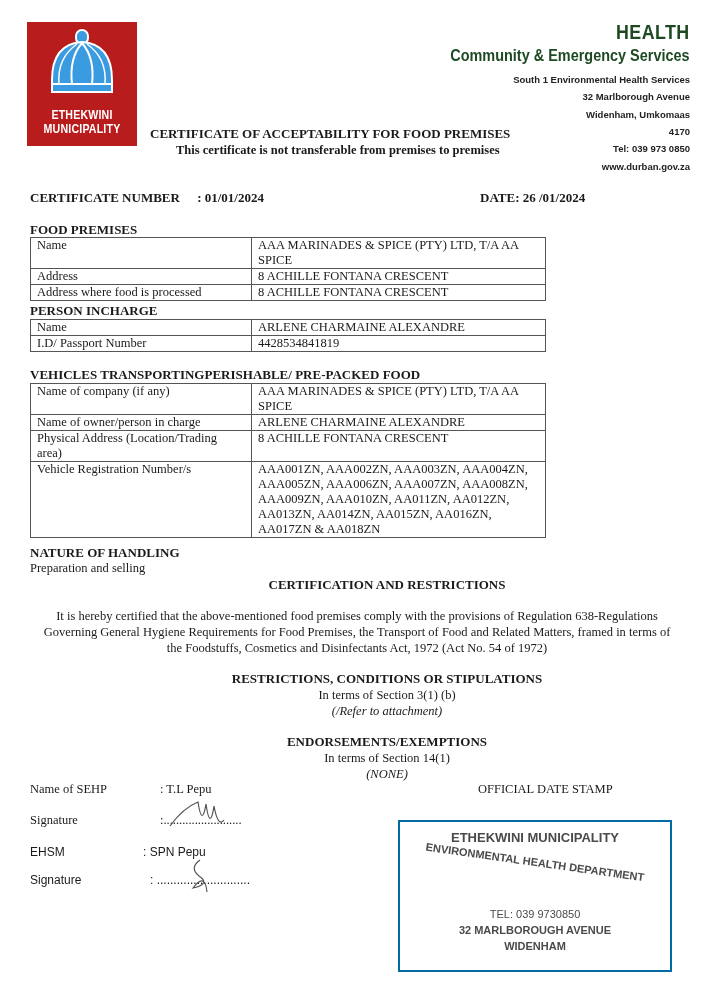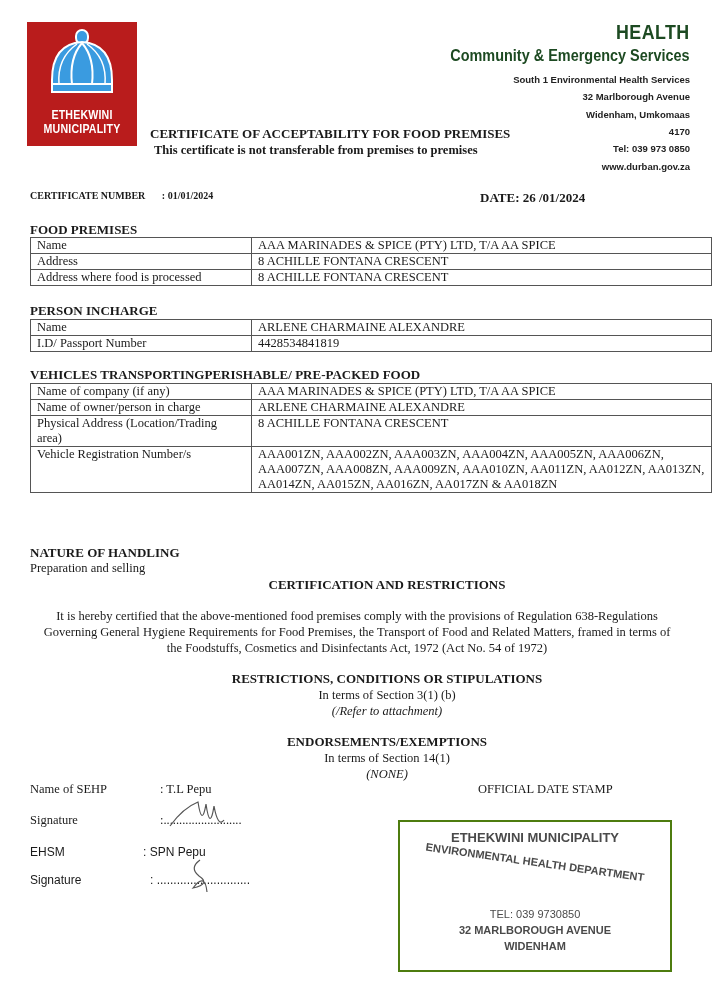--- a/index.html
+++ b/index.html
@@ -9,34 +9,34 @@
   .logo { left: 27px; top: 22px; width: 110px; height: 124px; background: #b91c1c; }
   .logo svg { position: absolute; left: 20px; top: 6px; }
   .logo-text { position: absolute; left: 0; width: 110px; text-align: center;
                font-family: "Liberation Sans", sans-serif; font-weight: bold; color: #fff;
                font-size: 12.5px; line-height: 14px; letter-spacing: 0.2px; transform: scaleX(0.85); }
   .hdr-right { right: 24px; text-align: right; font-family: "Liberation Sans", sans-serif; }
   .health { top: 20px; font-size: 21px; font-weight: bold; color: #1d4a22; letter-spacing: 0.5px; transform: scaleX(0.85); transform-origin: right; }
   .ces { top: 46px; font-size: 17px; font-weight: bold; color: #1d4a22; transform: scaleX(0.85); transform-origin: right; white-space: nowrap; }
   .addr { font-size: 9.5px; font-weight: bold; color: #222; white-space: nowrap; }
   .title { left: 150px; top: 126px; font-size: 13px; font-weight: bold; white-space: nowrap; }
-  .subtitle { left: 154px; top: 143px; font-size: 12.5px; font-weight: bold; white-space: nowrap; }
-  .certno { left: 30px; top: 190px; font-size: 10px; font-weight: bold; }
+  .subtitle { left: 176px; top: 143px; font-size: 12.5px; font-weight: bold; white-space: nowrap; }
+  .certno { left: 30px; top: 190px; font-size: 13px; font-weight: bold; }
   .date { left: 480px; top: 190px; font-size: 13px; font-weight: bold; }
   .sec-h { left: 30px; font-size: 13px; font-weight: bold; white-space: nowrap; }
-  table.grid { position: absolute; left: 30px; width: 682px; border-collapse: collapse; font-size: 12.5px; }
+  table.grid { position: absolute; left: 30px; width: 516px; border-collapse: collapse; font-size: 12.5px; }
   table.grid td { border: 1px solid #555; padding: 0 6px; line-height: 15px; vertical-align: top; }
   table.grid td.k { width: 208px; }
   .center { left: 0; width: 714px; text-align: center; padding-left: 30px; }
   .para { font-size: 12.5px; line-height: 16px; }
   .bold13 { font-size: 13px; font-weight: bold; }
   .sig-l { left: 30px; font-size: 12.5px; }
   .sig-v { left: 160px; font-size: 12.5px; }
   .sans { font-family: "Liberation Sans", sans-serif; font-size: 12px; }
-  .stamp { left: 398px; top: 820px; width: 270px; height: 148px; border: 2px solid #4d7c0f; }
+  .stamp { left: 398px; top: 820px; width: 270px; height: 148px; border: 2px solid #0369a1; }
   .stamp-text { position: absolute; left: 0; width: 270px; text-align: center; font-family: "Liberation Sans", sans-serif; font-weight: bold; color: #4a4a4a; }
 </style>
 </head>
 <body>
 
 <div class="abs logo">
   <svg width="70" height="80" viewBox="0 0 70 80">
     <rect x="29" y="2" width="12" height="14" rx="6" fill="#3a9be0" stroke="#fff" stroke-width="2"></rect>
     <path d="M5 64 L5 52 Q5 16 35 14 Q65 16 65 52 L65 64 Z" fill="#3a9be0" stroke="#fff" stroke-width="2"></path>
     <line x1="5" y1="56" x2="65" y2="56" stroke="#fff" stroke-width="2"></line>

